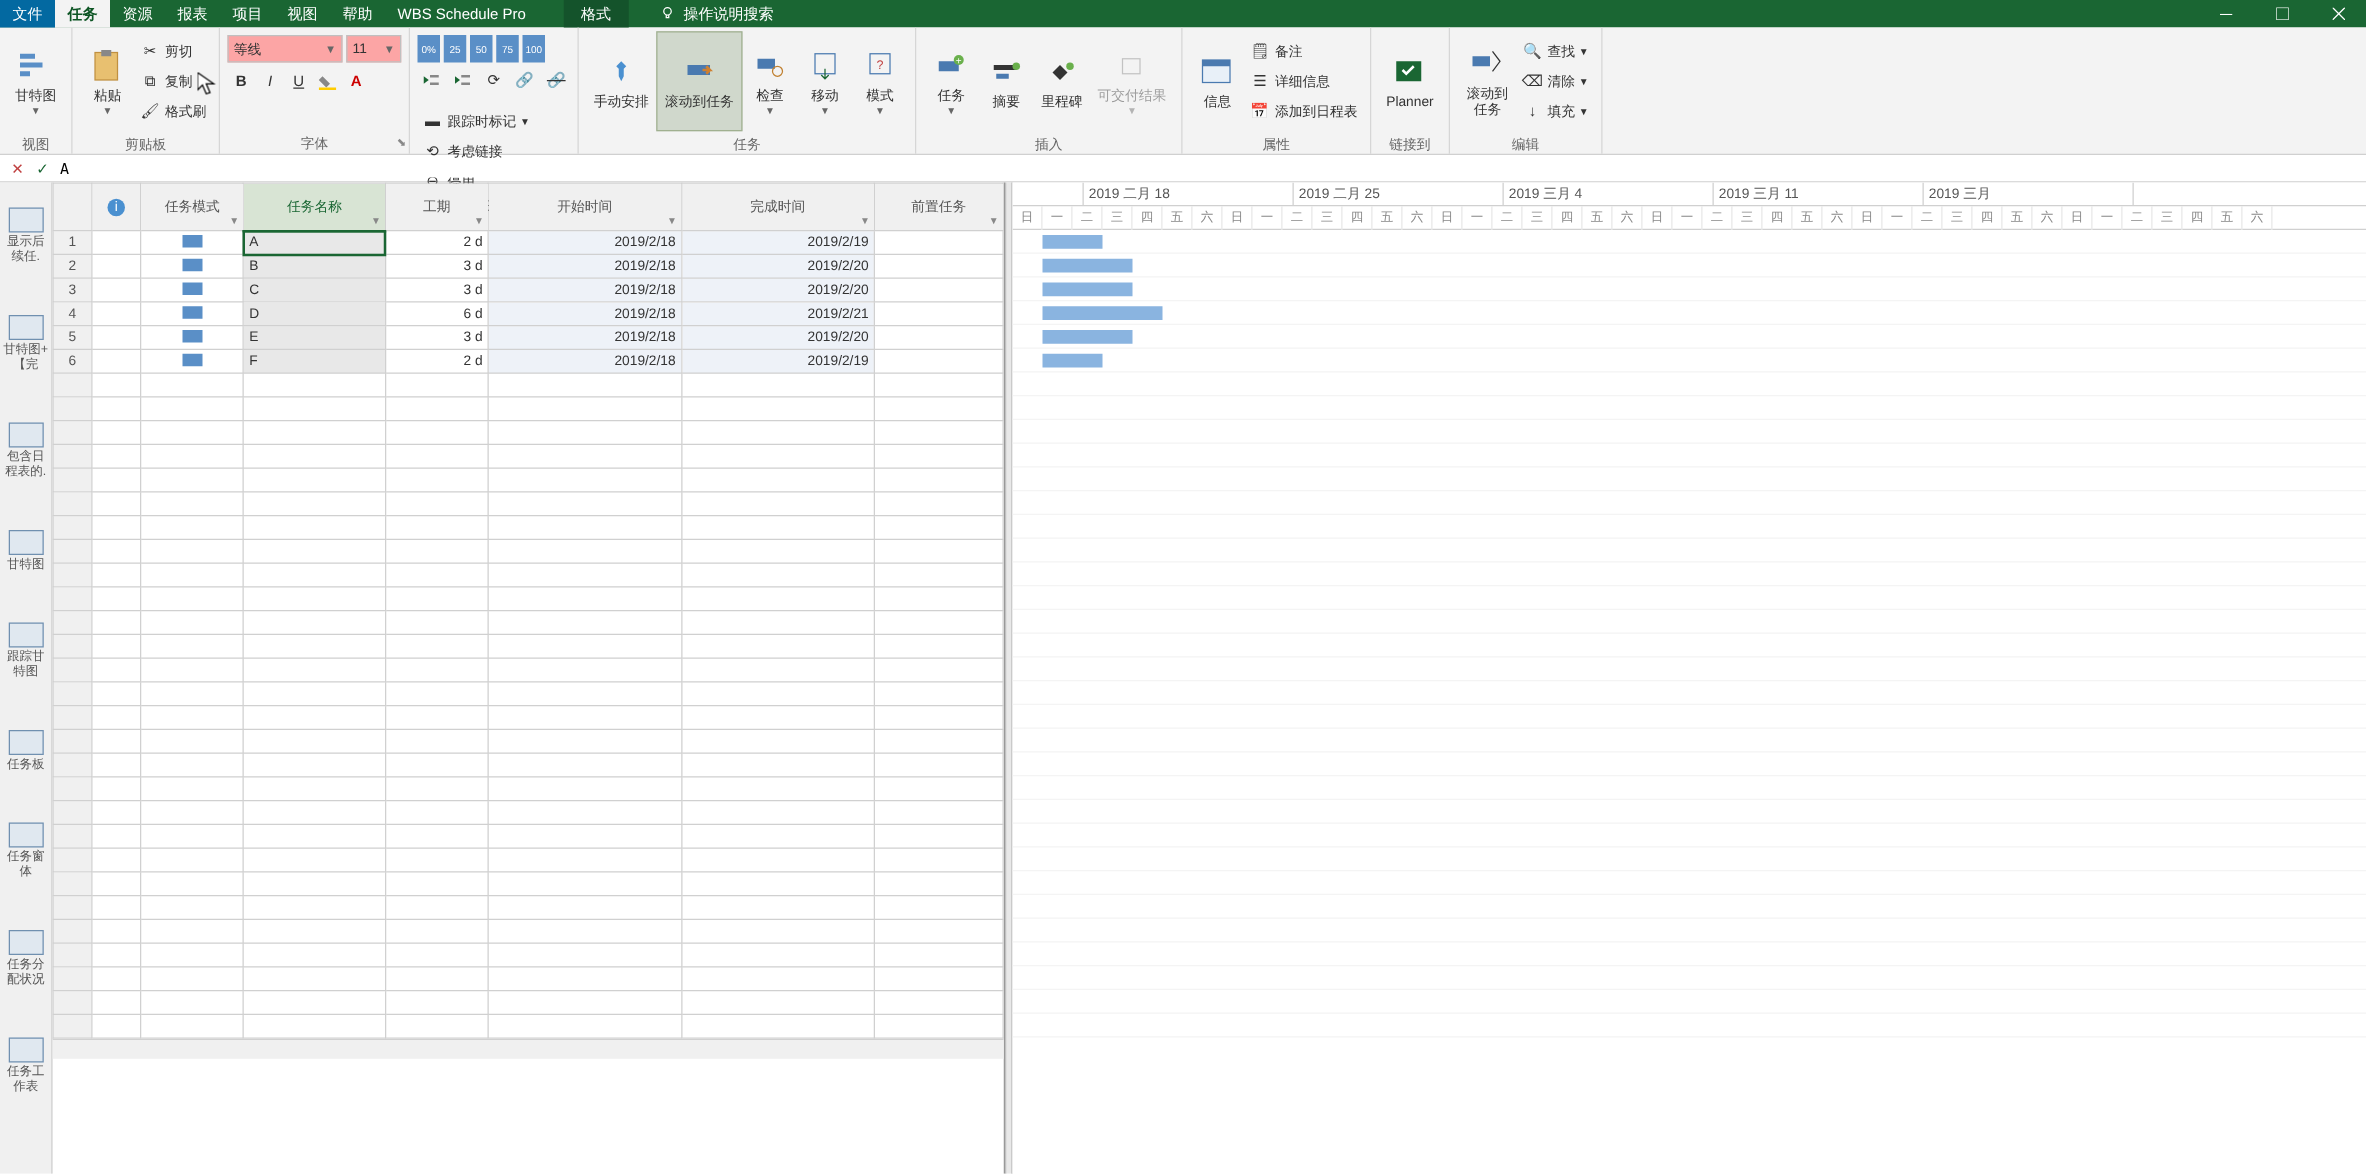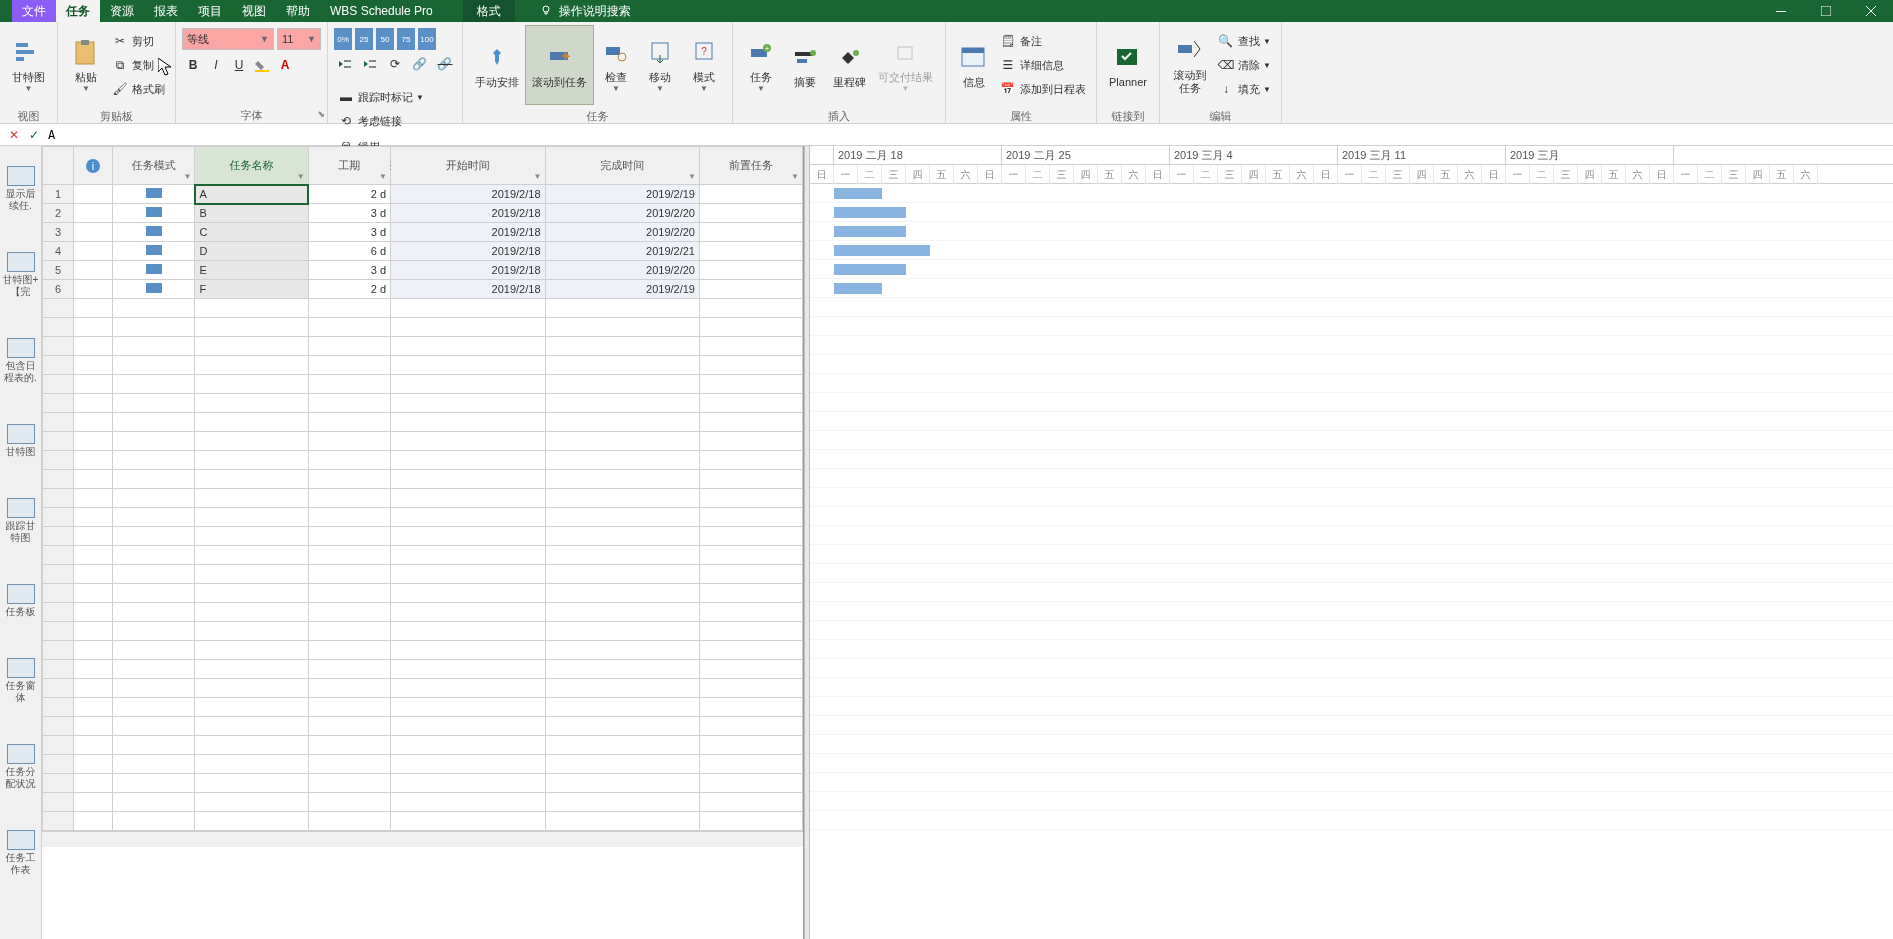--- a/index.html
+++ b/index.html
@@ -1,21 +1,21 @@
 <!DOCTYPE html>
 <html><head>
 <meta charset="utf-8">
 <style>
 * { margin: 0; padding: 0; box-sizing: border-box; font-family: "Microsoft YaHei", Arial, sans-serif; }
 body { background: #fff; font-size: 12px; color: #333; overflow: hidden; }
 
 
 .menubar { height: 22px; background: #1a6633; display: flex; align-items: center; color: #fff; }
 .menubar .tab { padding: 0 10px; height: 22px; line-height: 22px; cursor: pointer; }
-.menubar .tab.file { background: #8b5cf6; margin-left: 12px; }
+.menubar .tab.file { background: #0369a1; }
 .menubar .tab.active { background: #f3f3f3; color: #0d5524; font-weight: bold; }
 .menubar .wbs { padding: 0 10px; text-align: center; }
 .menubar .fmt { background: #14532b; padding: 0 14px; margin-left: 20px; }
 .menubar .search { display: flex; align-items: center; margin-left: 25px; }
 .menubar .search svg { margin-right: 5px; }
 .menubar .right { margin-left: auto; display: flex; }
 .menubar .right .btn { width: 45px; height: 22px; display: flex; align-items: center; justify-content: center; cursor: pointer; }
 
 
 .ribbon { height: 102px; background: #f3f3f3; border-bottom: 1px solid #d0d0d0; display: flex; }
@@ -66,21 +66,21 @@
 .table-area td.namecell { background: #e8e8e8; }
 .table-area td.sel-outline { outline: 2px solid #1a6633; outline-offset: -1px; }
 .table-area td.durcell { text-align: right; }
 .table-area td.datecell { text-align: right; background: #eef2f8; }
 .table-area .mode-icon { width: 16px; height: 10px; background: #5a8fc7; display: inline-block; }
 .scroll-x { height: 16px; background: #f0f0f0; border-top: 1px solid #d0d0d0; }
 
 
 .gantt-area { flex: 1; display: flex; flex-direction: column; background: #fff; overflow: hidden; }
 .gantt-head { height: 38px; border-bottom: 1px solid #d0d0d0; }
-.gantt-head .row1 { height: 19px; display: flex; border-bottom: 1px solid #d0d0d0; }
+.gantt-head .row1 { height: 19px; display: flex; border-bottom: 1px solid #d0d0d0; padding-left: 33px; }
 .gantt-head .row1 .wk { width: 168px; border-right: 1px solid #d0d0d0; font-size: 11px; color: #555; padding-left: 4px; line-height: 19px; }
 .gantt-head .row2 { height: 19px; display: flex; }
 .gantt-head .row2 .day { width: 24px; border-right: 1px solid #e8e8e8; text-align: center; font-size: 10px; color: #888; line-height: 19px; }
 .gantt-body { flex: 1; position: relative; }
 .gantt-body .barrow { height: 19px; border-bottom: 1px solid #f4f4f4; position: relative; }
 .gantt-body .bar { position: absolute; top: 4px; height: 11px; background: #8ab4e0; }
 
 
 .splitter { width: 6px; background: #e8e8e8; border-left: 1px solid #c0c0c0; border-right: 1px solid #c0c0c0; cursor: col-resize; }
 

